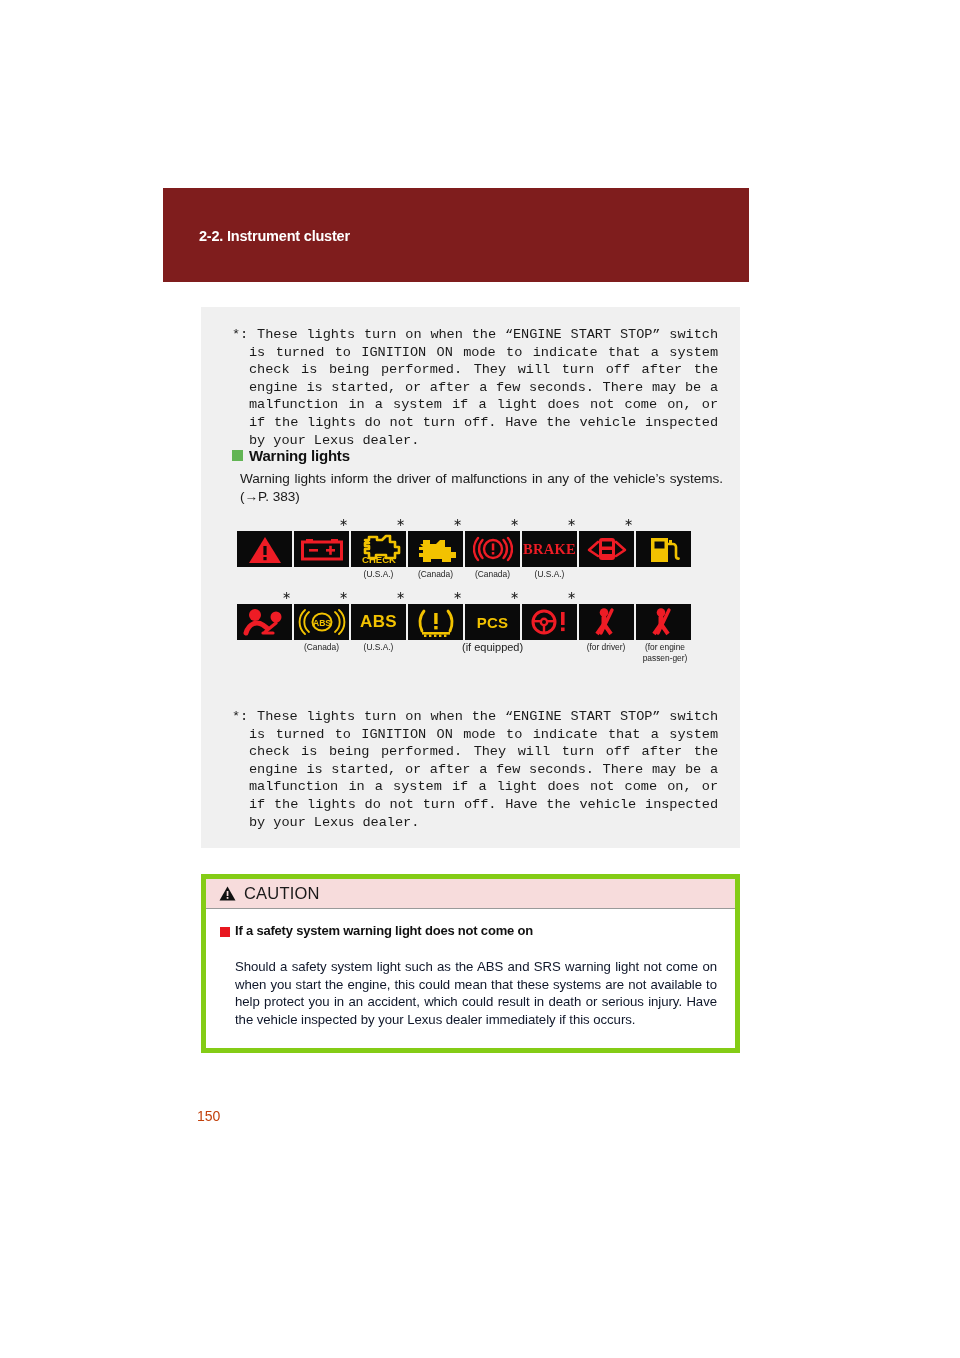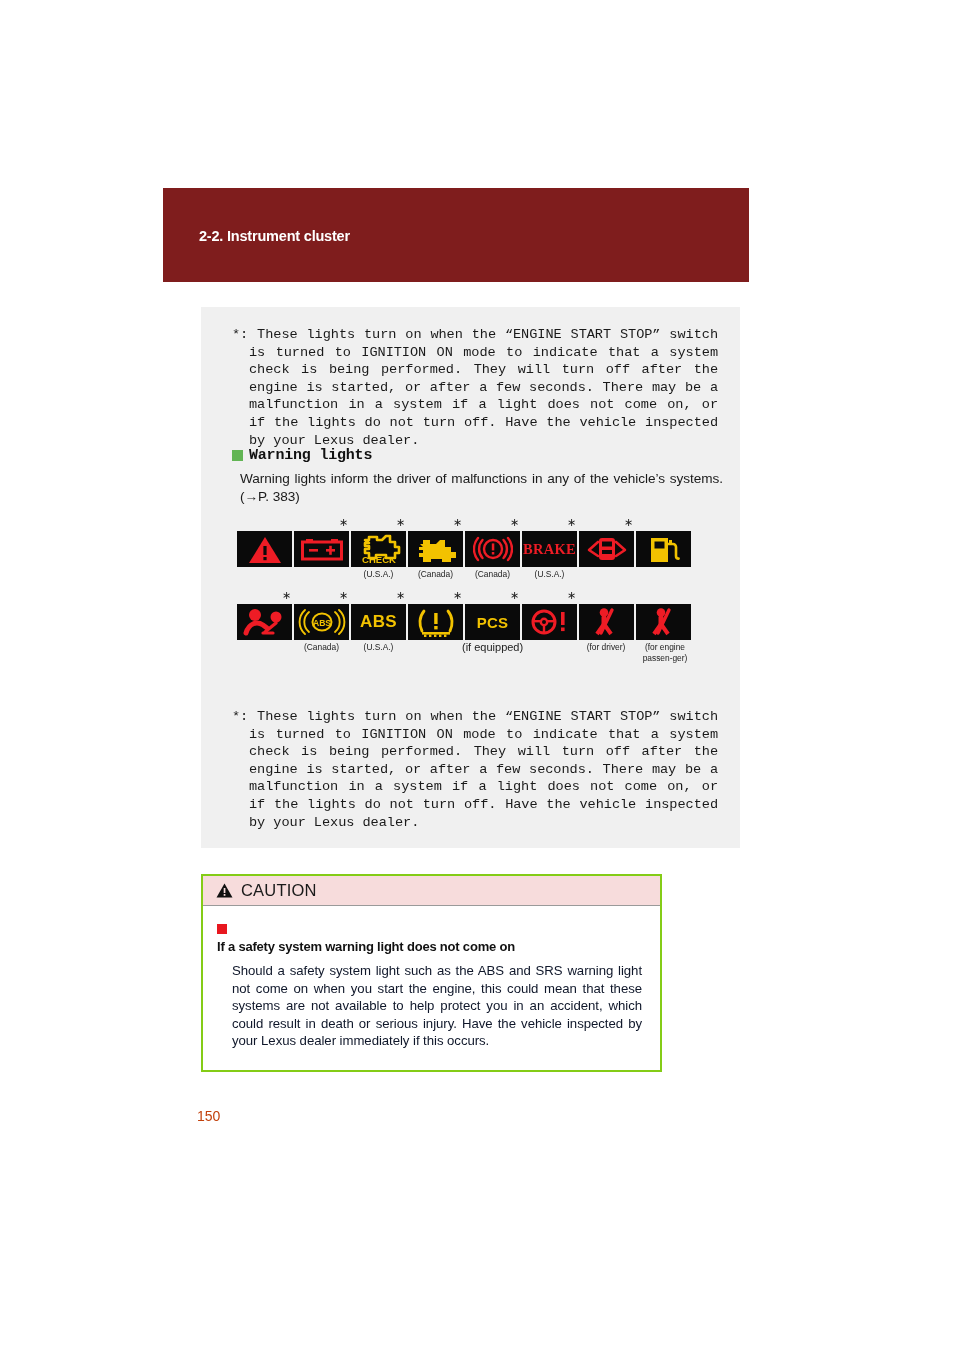--- a/index.html
+++ b/index.html
@@ -80,21 +80,20 @@
     height: 11px;
     background: #62b554;
     display: inline-block;
     flex: 0 0 auto;
   }
   .sec-head-label {
     font-size: 15px;
     font-weight: 700;
     color: #111;
     letter-spacing: -0.2px;
-    font-family: Liberation Mono, monospace;
   }
   .sec-body {
     position: absolute;
     left: 39px;
     top: 163px;
     width: 483px;
     text-align: justify;
   }
 
   
@@ -153,22 +152,22 @@
     white-space: nowrap;
   }
   .cap.multi { white-space: normal; width: 50px; }
   .row-gap { height: 9px; }
 
   
   .caution-box {
     position: absolute;
     left: 201px;
     top: 874px;
-    width: 461px;
-    border: 2px solid #84cc16;
+    width: 539px;
+    border: 5px solid #84cc16;
     background: #ffffff;
   }
   .caution-head {
     background: #f7dcdc;
     border-bottom: 1px solid #9a9a9a;
     height: 30px;
     display: flex;
     align-items: center;
     padding-left: 13px;
     gap: 8px;
@@ -176,22 +175,21 @@
   .caution-title {
     font-size: 16.5px;
     color: #1a1a1a;
     letter-spacing: 0.2px;
   }
   .caution-body { padding: 14px 16px 20px 14px; }
   .caution-sub {
     display: flex;
     align-items: flex-start;
     gap: 5px;
-    margin-bottom: 8px;
-    flex-direction: column;
+    margin-bottom: 20px;
   }
   .sq-red {
     width: 10px;
     height: 10px;
     background: #e8171f;
     display: inline-block;
     margin-top: 4px;
     flex: 0 0 auto;
   }
   .caution-sub-label {

